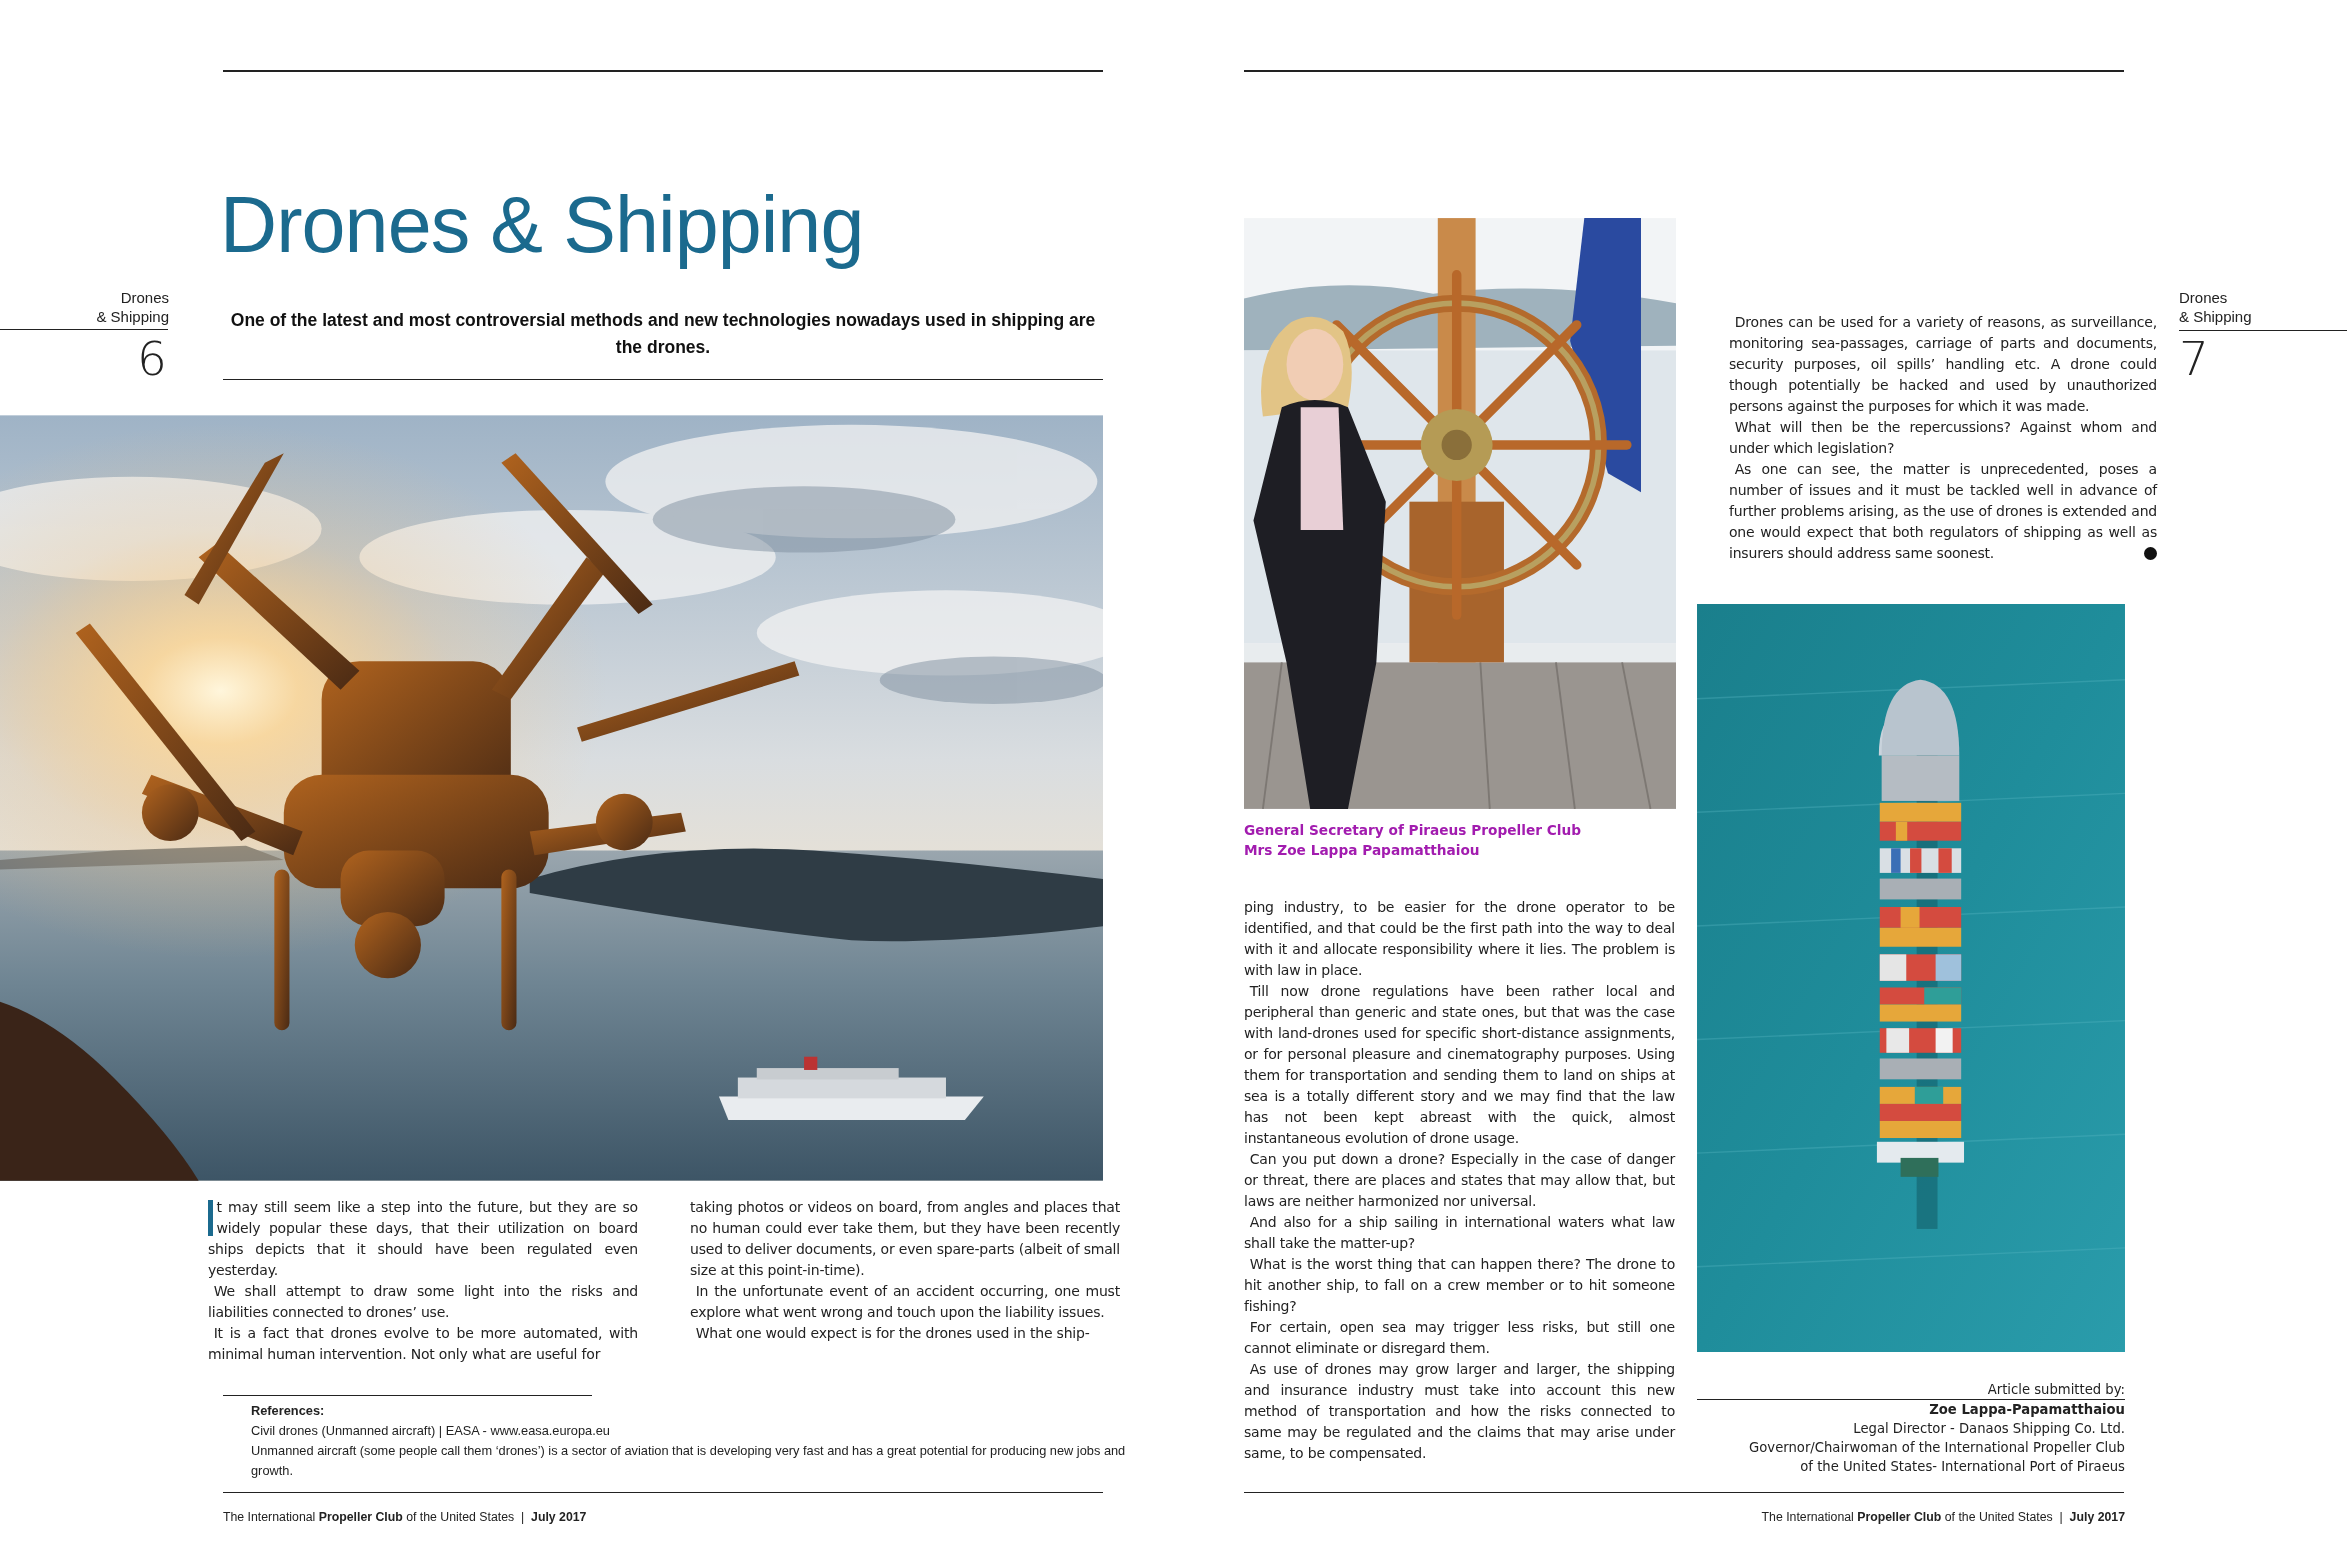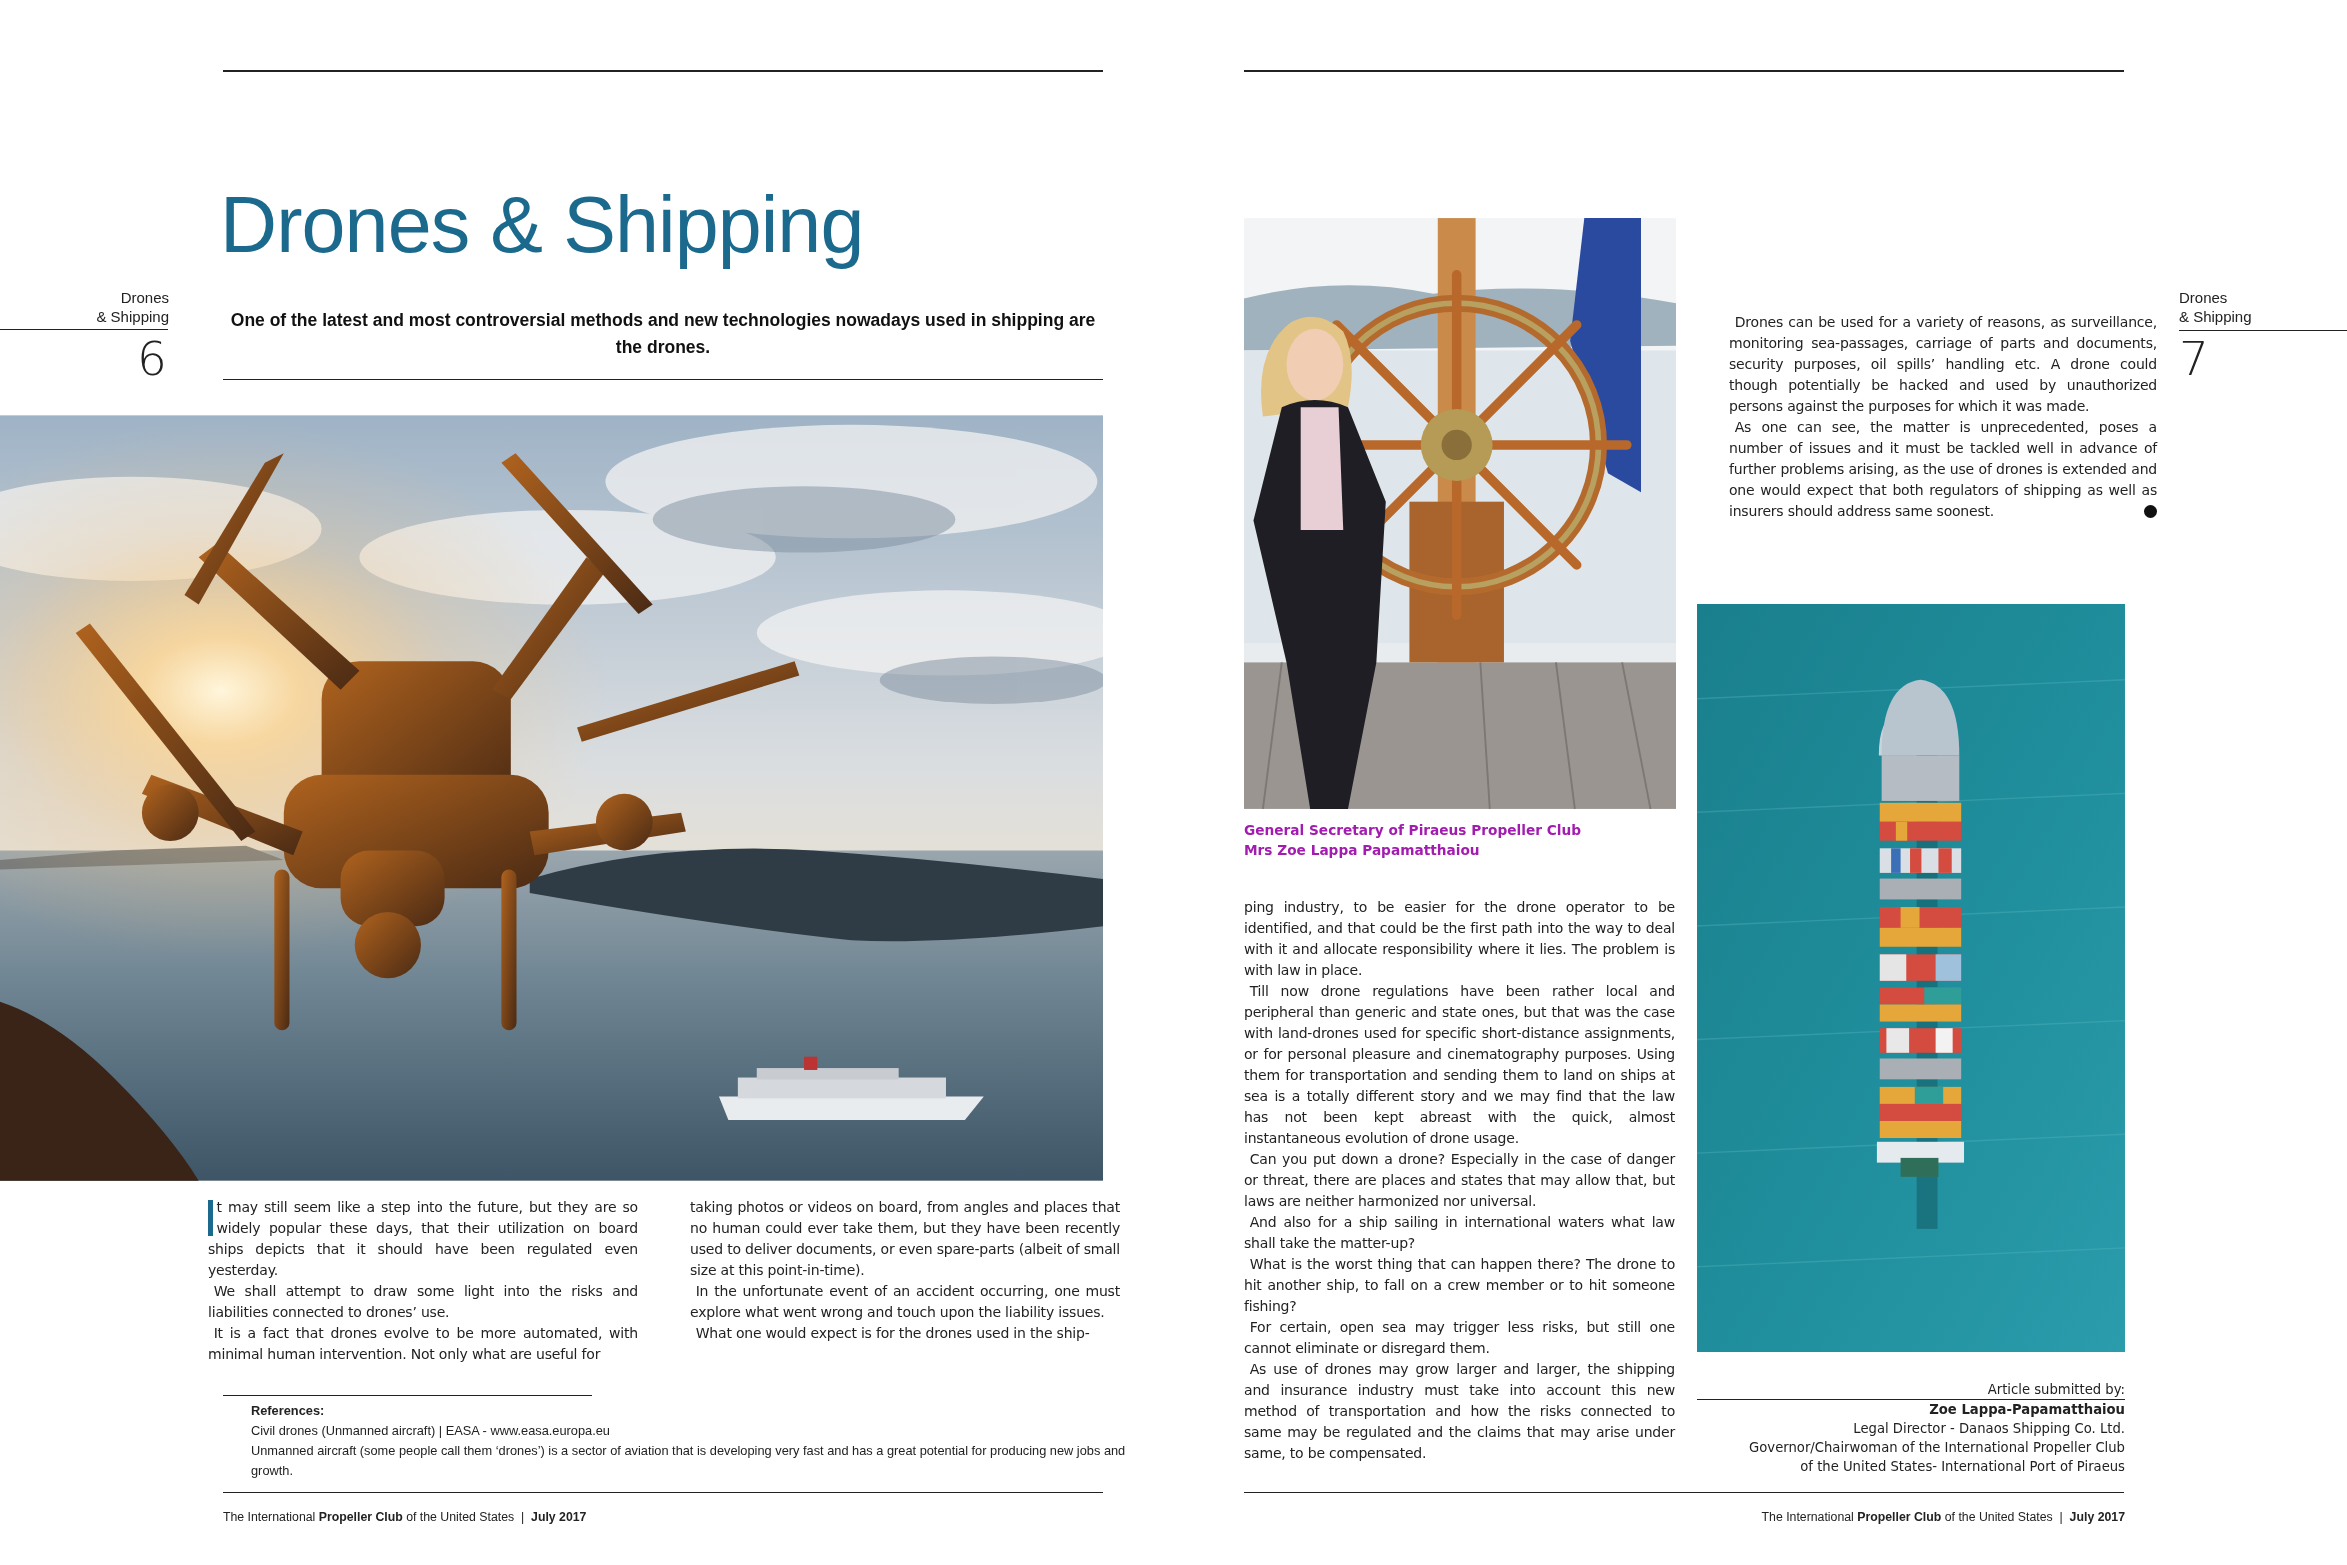--- a/index.html
+++ b/index.html
@@ -191,20 +191,21 @@
     <p>Till now drone regulations have been rather local and peripheral than generic and state ones, but that was the case with land-drones used for specific short-distance assignments, or for personal pleasure and cinematography purposes. Using them for transportation and sending them to land on ships at sea is a totally different story and we may find that the law has not been kept abreast with the quick, almost instantaneous evolution of drone usage.</p>
     <p>Can you put down a drone? Especially in the case of danger or threat, there are places and states that may allow that, but laws are neither harmonized nor universal.</p>
     <p>And also for a ship sailing in international waters what law shall take the matter-up?</p>
     <p>What is the worst thing that can happen there? The drone to hit another ship, to fall on a crew member or to hit someone fishing?</p>
     <p>For certain, open sea may trigger less risks, but still one cannot eliminate or disregard them.</p>
     <p>As use of drones may grow larger and larger, the shipping and insurance industry must take into account this new method of transportation and how the risks connected to same may be regulated and the claims that may arise under same, to be compensated.</p>
   </div>
 
   <div class="body abs" style="left:1697px;top:312px;width:428px;margin-left:32px;">
     <p>Drones can be used for a variety of reasons, as surveillance, monitoring sea-passages, carriage of parts and documents, security purposes, oil spills’ handling etc. A drone could though potentially be hacked and used by unauthorized persons against the purposes for which it was made.</p>
+    <p>What will then be the repercussions? Against whom and under which legislation?</p>
     <p><span>As one can see, the matter is unprecedented, poses a number of issues and it must be tackled well in advance of further problems arising, as the use of drones is extended and one would expect that both regulators of shipping as well as insurers should address same soonest.</span><span class="endmark"></span></p>
   </div>
 
   <div class="photo" style="left:1697px;top:604px;width:428px;height:748px;">
     <svg width="428" height="748" viewBox="0 0 452 790" xmlns="http://www.w3.org/2000/svg">
       <defs>
         <linearGradient id="tealsea" x1="0" y1="0" x2="1" y2="1">
           <stop offset="0" stop-color="#1a7f8c"></stop>
           <stop offset="0.5" stop-color="#1f8d9b"></stop>
           <stop offset="1" stop-color="#2a9cab"></stop>

